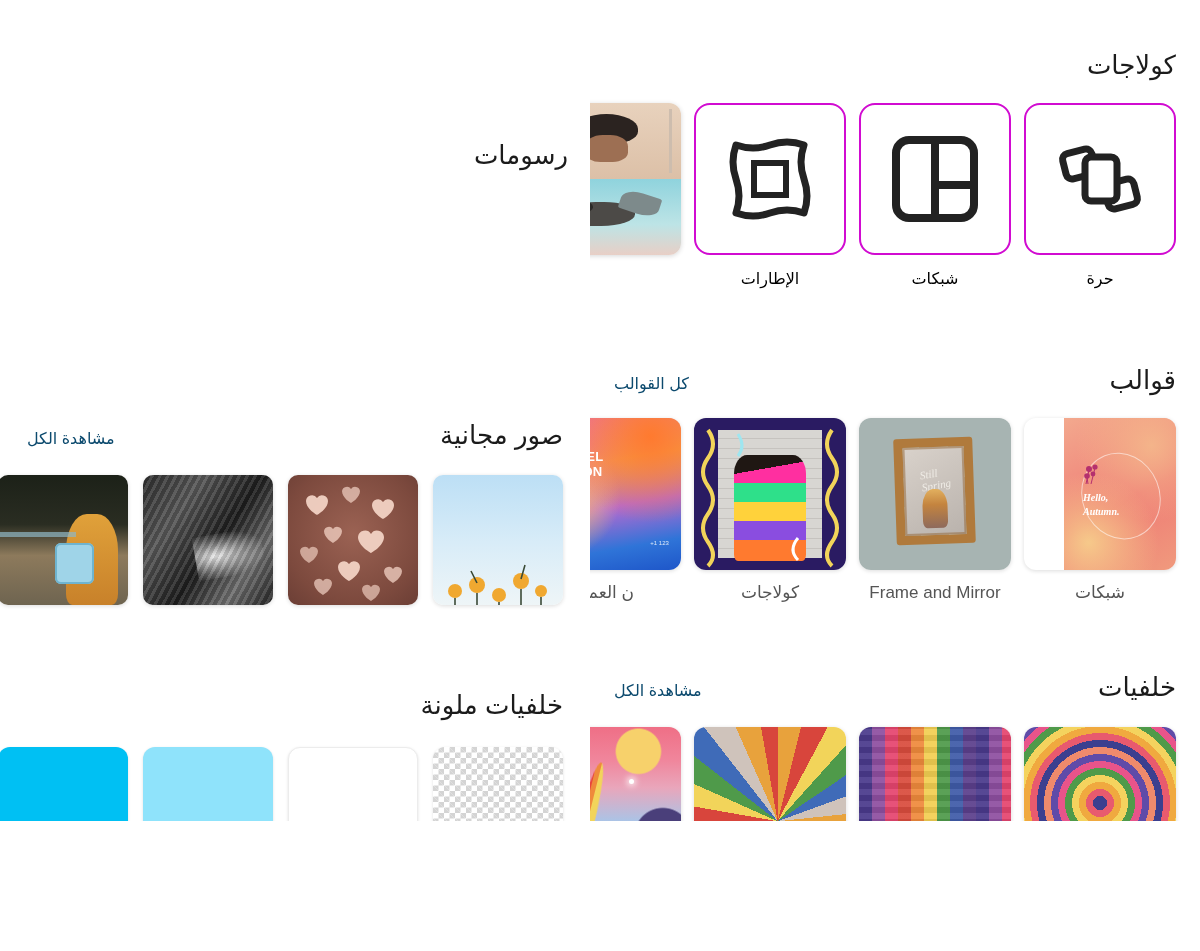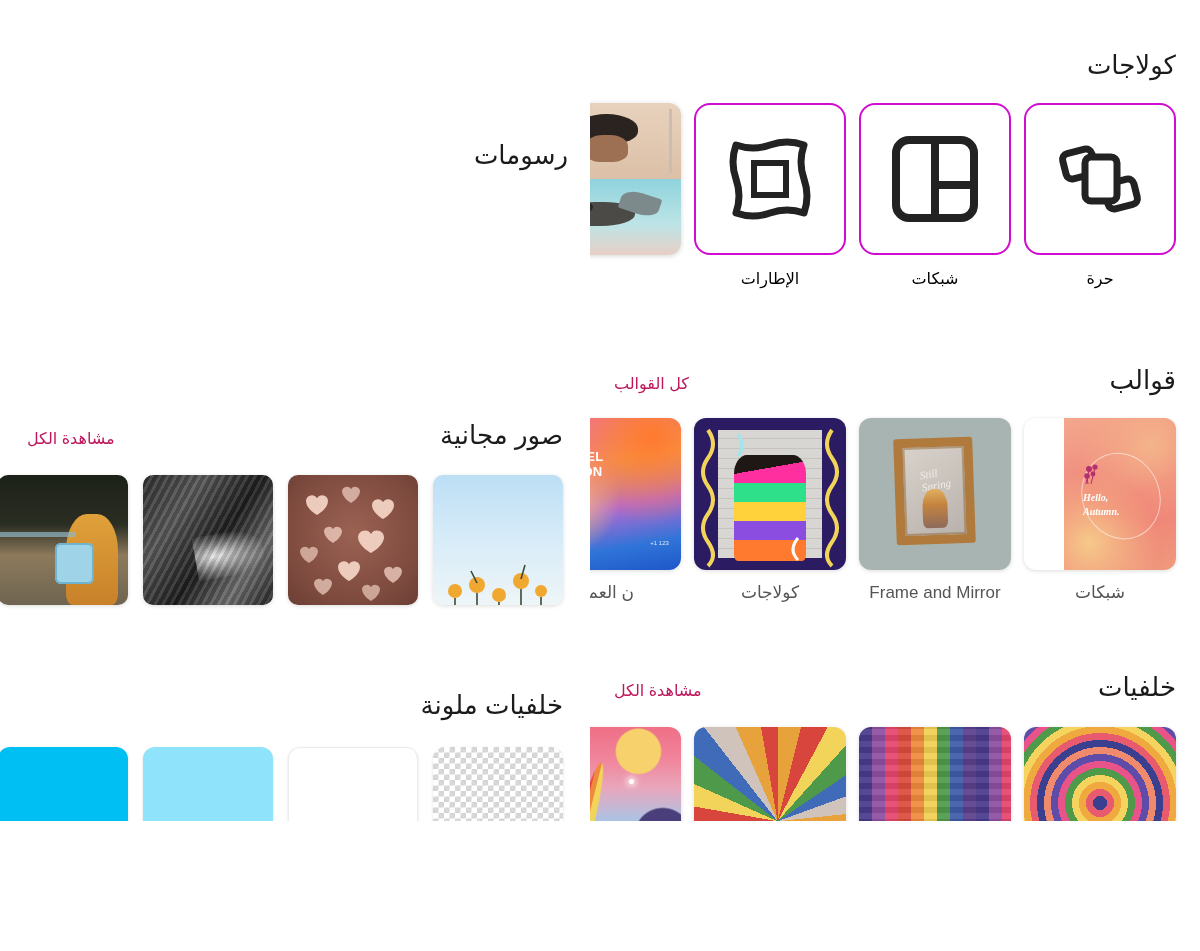--- a/index.html
+++ b/index.html
@@ -38,21 +38,21 @@
   .sec-title {
     font-size: 26px;
     font-weight: 400;
     color: #1b1b1b;
     letter-spacing: 0;
     line-height: 1.2;
     white-space: nowrap;
   }
   .sec-link {
     font-size: 16px;
-    color: #be185d;
+    color: #0c4a6e;
     white-space: nowrap;
     cursor: pointer;
   }
 
   
   .strip {
     display: flex;
     flex-direction: row;
     direction: rtl;
     gap: 13px;

